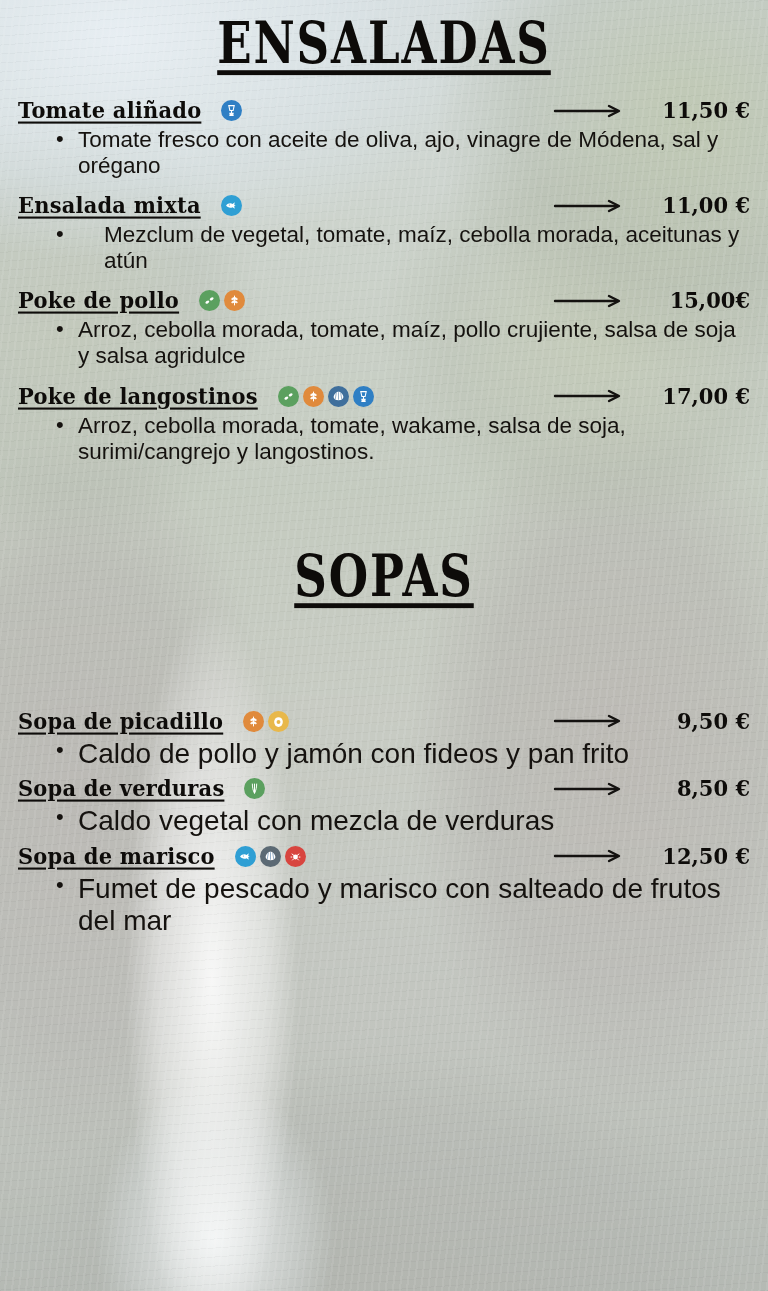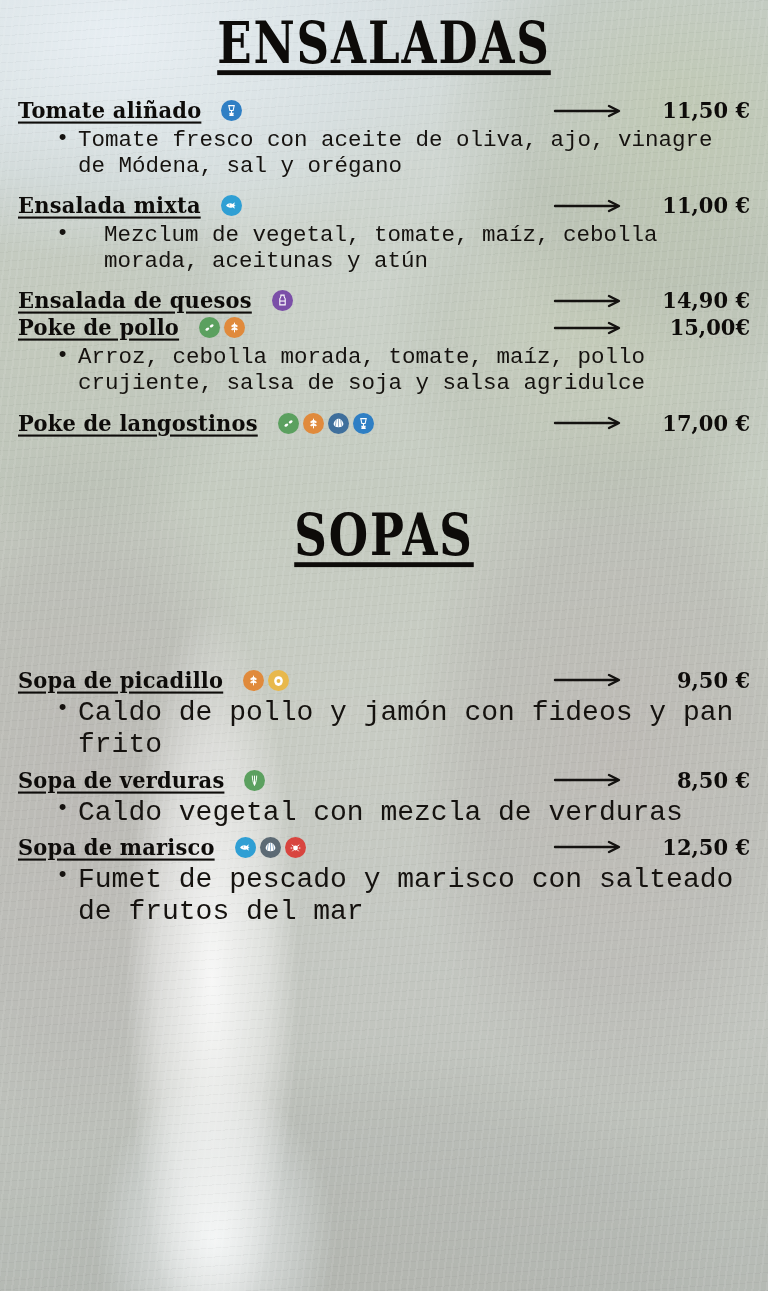--- a/index.html
+++ b/index.html
@@ -127,21 +127,21 @@
     white-space: nowrap;
   }
 
   .desc {
     margin: 4px 0 14px 0;
     padding: 0 0 0 34px;
     list-style: none;
   }
   .desc li {
     position: relative;
-    font-family: Liberation Mono, monospace;
+    font-family: Liberation Sans, sans-serif;
     font-size: 22.5px;
     line-height: 1.16;
     color: #15120f;
     padding-left: 26px;
   }
   .desc li::before {
     content: "•";
     position: absolute;
     left: 4px;
     top: -1px;
@@ -209,39 +209,20 @@
               <polyline points="56,2 66,7 56,12" fill="none" stroke="#141210" stroke-width="2.4" stroke-linecap="round" stroke-linejoin="round"></polyline>
             </svg>
           </span>
           <span class="price">11,00 €</span>
         </div>
         <ul class="desc">
           <li class="indented">Mezclum de vegetal, tomate, maíz, cebolla morada, aceitunas y atún</li>
         </ul>
       </div>
       <div class="dish">
-        <div class="dish-head">
-          <span class="dish-name">Ensalada de quesos </span>
-          <span class="icons">
-            <span class="ic" style="background: rgb(123, 79, 168);">
-              <svg viewBox="0 0 24 24" fill="none" stroke="#fff" stroke-width="2">
-                <path d="M9 2h6v3l2 4v11H7V9l2-4V2z"></path>
-                <path d="M7 13h10"></path>
-              </svg>
-            </span>
-          </span>
-          <span class="leader"></span>
-          <span class="arrow">
-            <svg width="74" height="14" viewBox="0 0 74 14">
-              <line x1="2" y1="7" x2="64" y2="7" stroke="#141210" stroke-width="2.4" stroke-linecap="round"></line>
-              <polyline points="56,2 66,7 56,12" fill="none" stroke="#141210" stroke-width="2.4" stroke-linecap="round" stroke-linejoin="round"></polyline>
-            </svg>
-          </span>
-          <span class="price">14,90 €</span>
-        </div>
       </div>
       <div class="dish">
         <div class="dish-head">
           <span class="dish-name">Poke de pollo</span>
           <span class="icons">
             <span class="ic" style="background: rgb(91, 160, 95);">
               <svg viewBox="0 0 24 24" fill="#fff">
                 <ellipse cx="8" cy="15" rx="4" ry="2.4" transform="rotate(-35 8 15)"></ellipse>
                 <ellipse cx="16" cy="9" rx="4" ry="2.4" transform="rotate(-35 16 9)"></ellipse>
               </svg>
@@ -306,20 +287,23 @@
           </span>
           <span class="leader"></span>
           <span class="arrow">
             <svg width="74" height="14" viewBox="0 0 74 14">
               <line x1="2" y1="7" x2="64" y2="7" stroke="#141210" stroke-width="2.4" stroke-linecap="round"></line>
               <polyline points="56,2 66,7 56,12" fill="none" stroke="#141210" stroke-width="2.4" stroke-linecap="round" stroke-linejoin="round"></polyline>
             </svg>
           </span>
           <span class="price">17,00 €</span>
         </div>
+        <ul class="desc">
+          <li>Arroz, cebolla morada, tomate, wakame, salsa de soja, surimi/cangrejo y langostinos.</li>
+        </ul>
       </div>
     </div>
 
   <div class="spacer-sopas"></div>
 
   <h1 class="section-title" id="title-sopas">SOPAS</h1>
 
   <div class="gap-after-sopas"></div>
 
   <div id="sopas-list" class="sopas-block">

